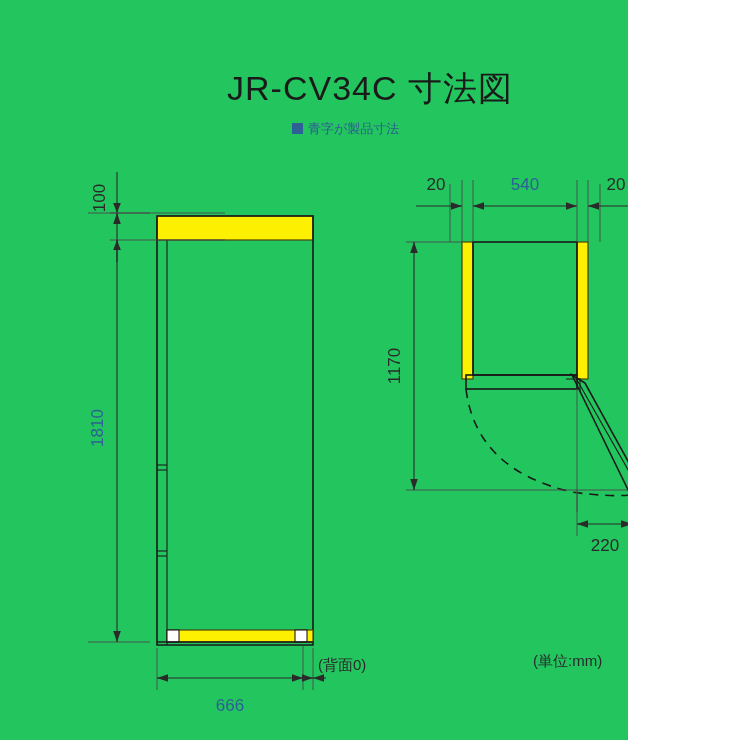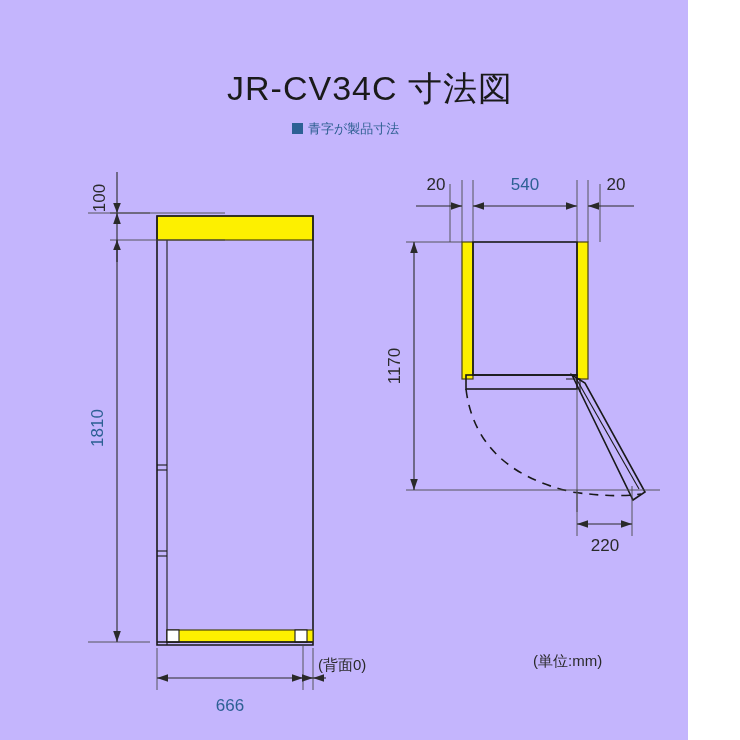--- a/index.html
+++ b/index.html
@@ -6,23 +6,23 @@
   html, body {
     margin: 0;
     padding: 0;
     background: #ffffff;
   }
   body {
     font-family: "Liberation Sans", "DejaVu Sans", sans-serif;
   }
   #page {
     position: relative;
-    width: 688px;
+    width: 628px;
     height: 740px;
-    background: #c4b5fd;
+    background: #22c55e;
     overflow: hidden;
     text-align: center;
   }
   #drawing-svg {
     position: absolute;
     left: 0;
     top: 0;
     width: 740px;
     height: 740px;
   }

